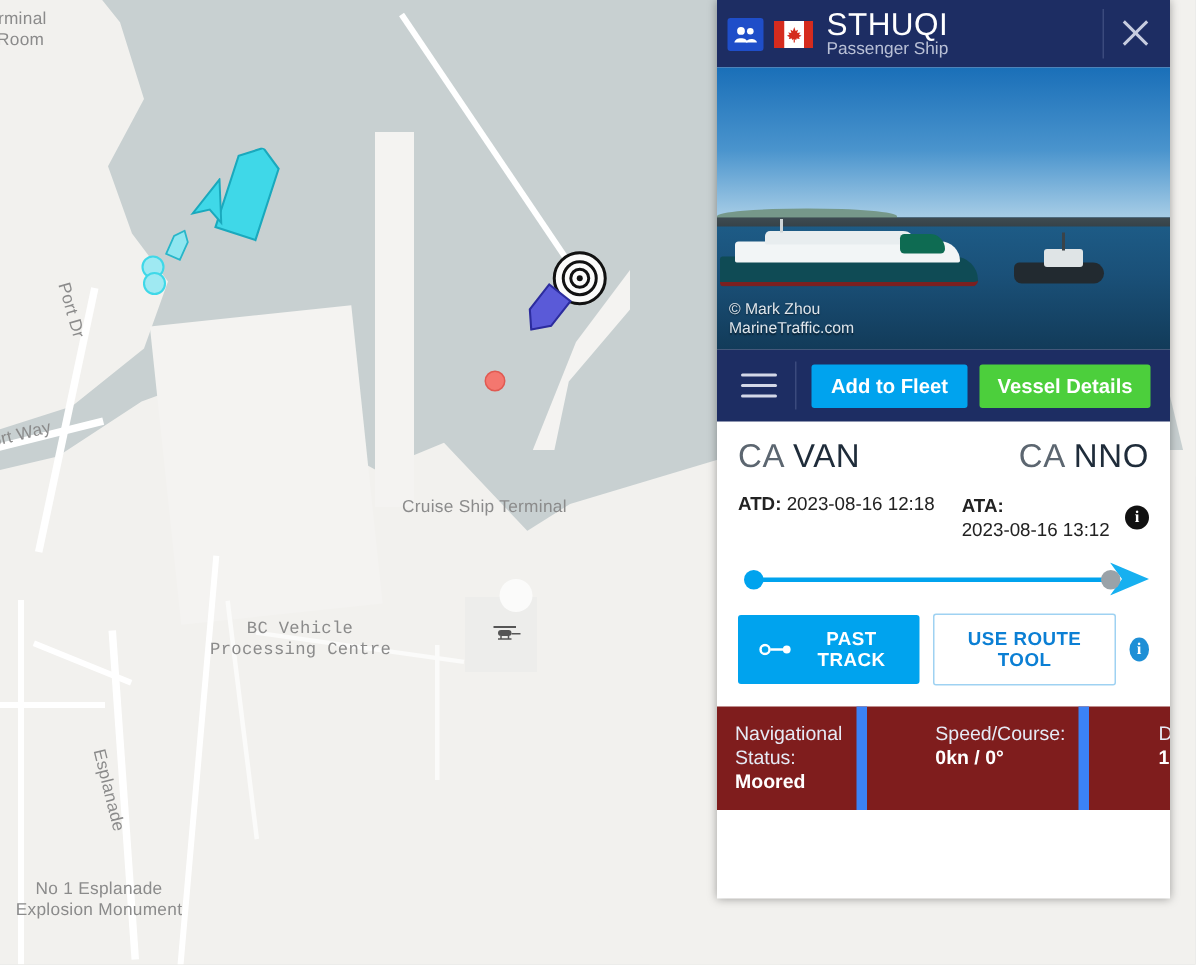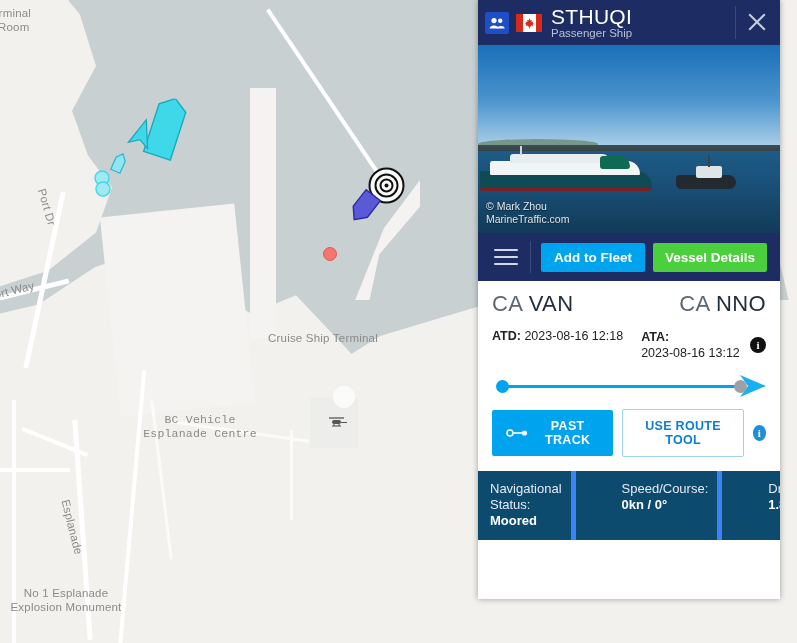--- a/index.html
+++ b/index.html
@@ -192,24 +192,24 @@
   }
   .info-dot2 {
     width:16px; height:16px; border-radius:50%; background:#1e8fd6; color:#fff;
     font-size:11px; font-weight:bold; display:flex; align-items:center;
     justify-content:center; margin-left:9px;
     font-family:"Liberation Serif",serif; cursor:pointer;
   }
 
   
   .nav-strip {
-    background:#0c4a6e; display:flex; flex:none; color:#fff;
+    background:#7f1d1d; display:flex; flex:none; color:#fff;
   }
   .ns-cell { padding:10px 9px 11px 12px; font-size:13px; line-height:16px; }
-  .ns-cell + .ns-cell { border-left:5px solid #3b82f6;padding-left:46px; }
+  .ns-cell + .ns-cell { border-left:7px solid #3b82f6;padding-left:46px; }
   .ns-cell .k { font-weight:400; color:#e6eaf5; }
   .ns-cell .v { font-weight:bold; color:#ffffff; }
   .ns-1 { flex:1.03; }
   .ns-2 { flex:1.0; }
   .ns-3 { flex:.72; }
 
   
   .foot {
     background:#27376e; color:#b6bfd8; font-size:12.5px; line-height:19px;
     padding:10px 14px 12px 14px; flex:1;
@@ -305,21 +305,21 @@
 
   <div class="maplabel" style="left:-8px;top:6px;width:70px;text-align:left;">
     <div>erminal</div>
     <div style="margin-left:6px;">Room</div>
   </div>
   <div class="maplabel" style="left:28px;top:200px;transform:rotate(74deg);">Port Dr</div>
   <div class="maplabel" style="left:-6px;top:283px;transform:rotate(-14deg);">ort Way</div>
   <div class="maplabel" style="left:268px;top:331px;">Cruise Ship Terminal</div>
   <div class="maplabel" style="left:140px;top:413px;width:120px;font-family:Liberation Mono, monospace;">
     <div>BC Vehicle</div>
-    <div>Esplanade Centre</div>
+    <div>Processing Centre</div>
   </div>
   <div class="maplabel" style="left:44px;top:520px;transform:rotate(76deg);">Esplanade</div>
   <div class="maplabel" style="left:6px;top:586px;width:120px;">
     <div>No 1 Esplanade</div>
     <div>Explosion Monument</div>
   </div>
 </div>
 
 <div id="panel">
 

